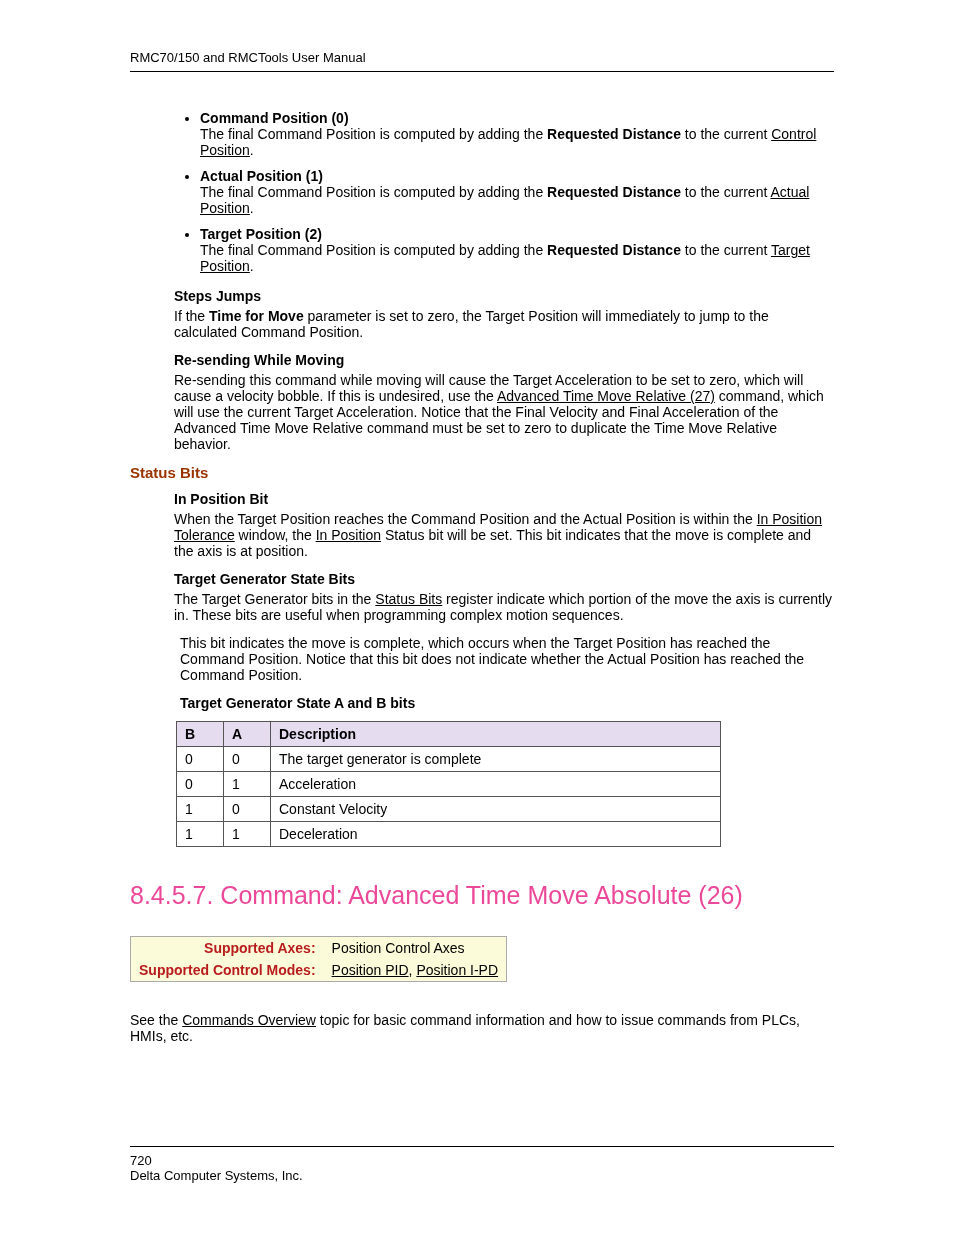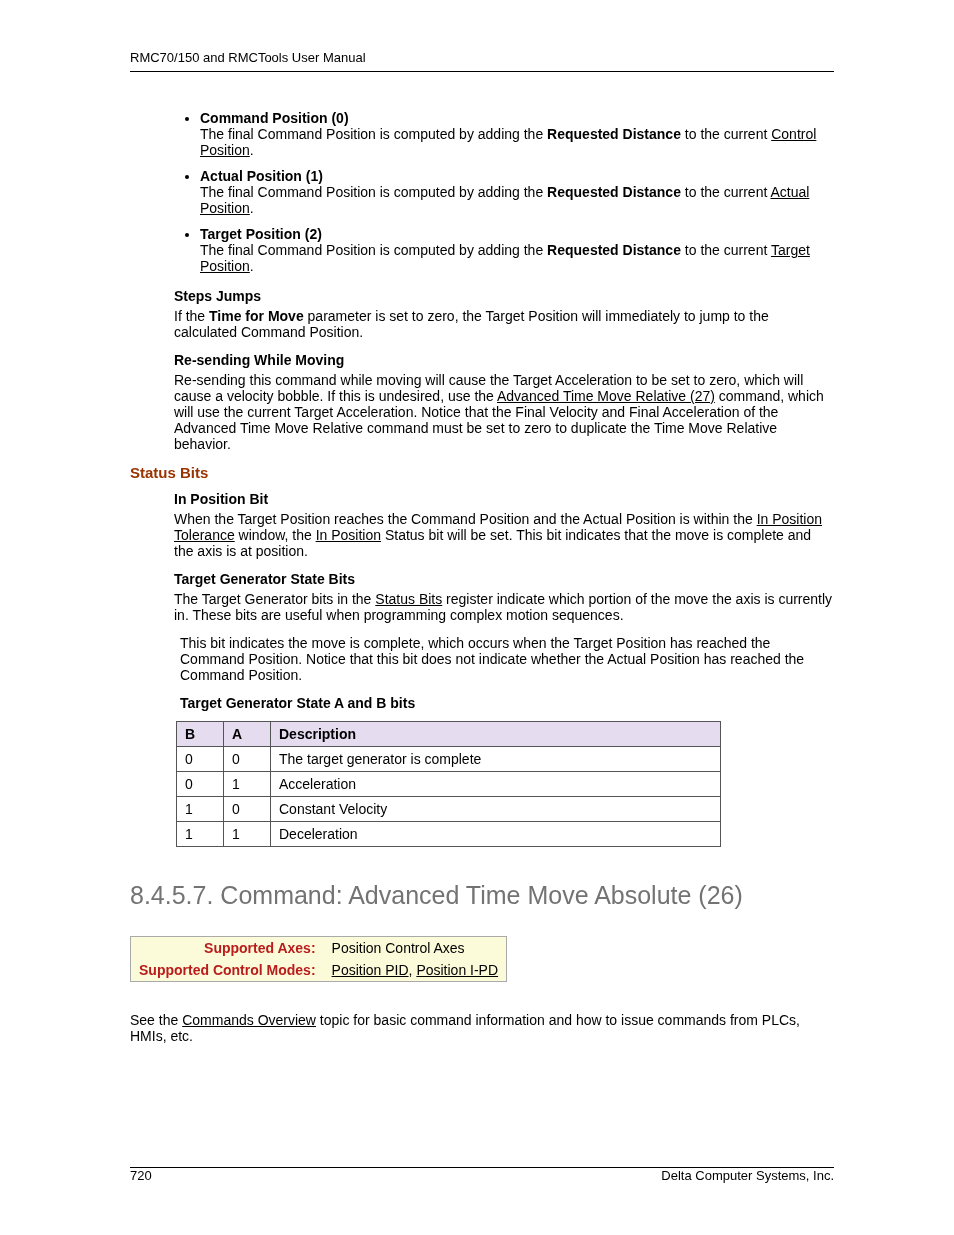--- a/index.html
+++ b/index.html
@@ -75,21 +75,21 @@
     background: #E5DCF0;
     font-weight: bold;
   }
   table.state .ba {
     width: 30px;
   }
   h2.chapter {
     font-family: Verdana, Arial, sans-serif;
     font-weight: normal;
     font-size: 25px;
-    color: #737373;
+    color: #ec4899;
     margin: 0 0 26px 0;
   }
   table.infobox {
     border: 1px solid #aaa;
     background: #FBFBD9;
     border-collapse: collapse;
     margin: 0 0 30px 0;
     font-size: 14px;
   }
   table.infobox td {
@@ -106,23 +106,25 @@
     text-decoration: underline;
   }
   .footer {
     position: absolute;
     bottom: 50px;
     left: 130px;
     right: 120px;
   }
   .footer-line {
     border-top: 1px solid #000;
+    padding-top: 6px;
     font-size: 13px;
     display: flex;
     justify-content: space-between;
+    flex-direction: column;
   }
 </style>
 </head>
 <body>
 
 <div class="page">
   <div class="header">RMC70/150 and RMCTools User Manual</div>
   <div class="header-line"></div>
 
   <ul class="bullets">

